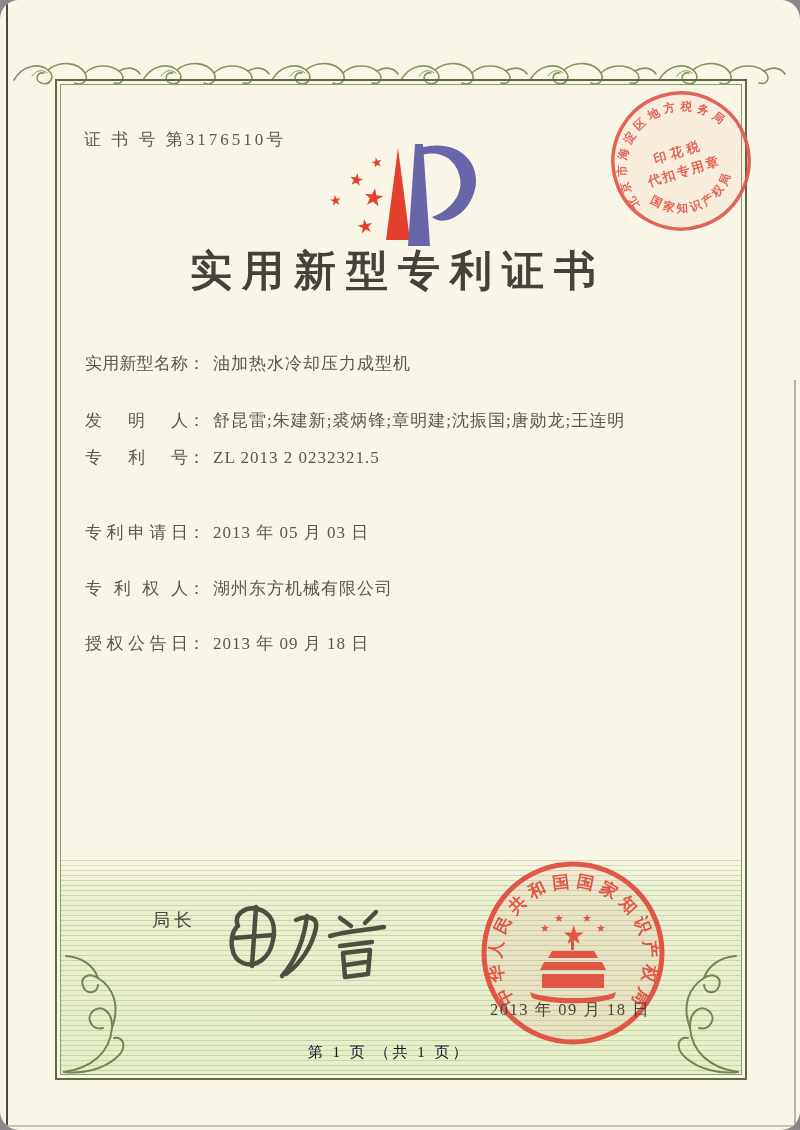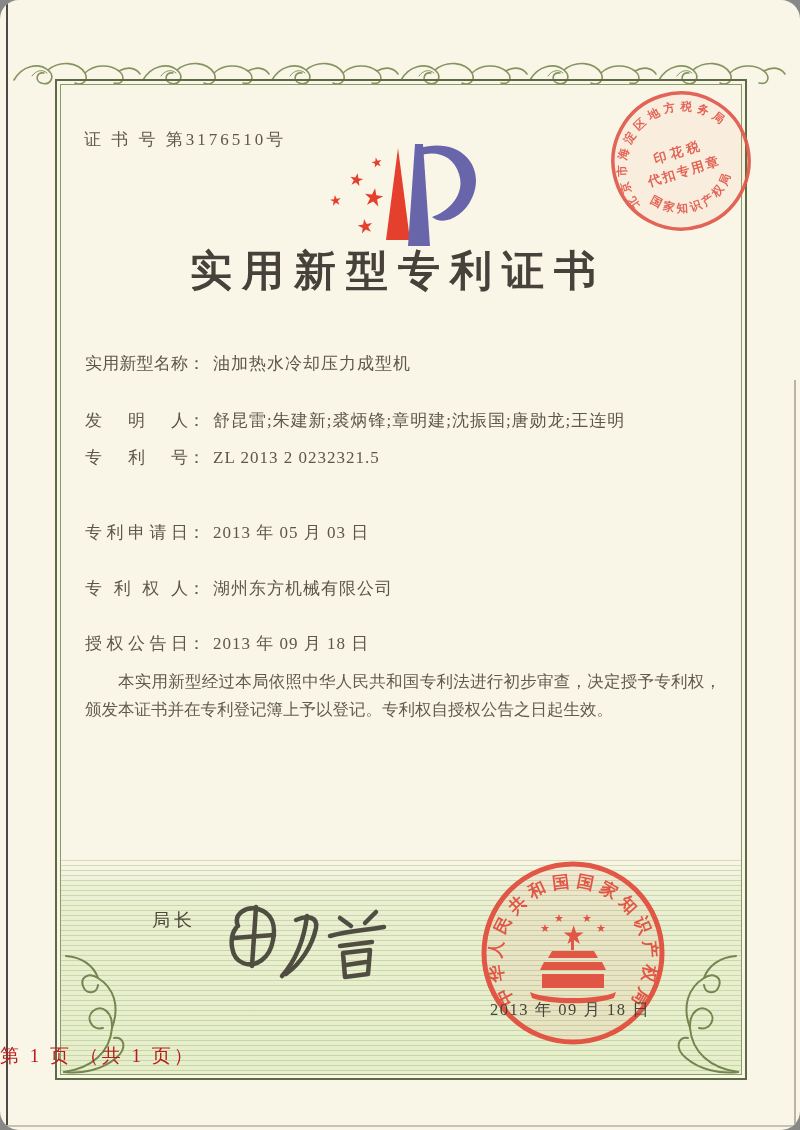--- a/index.html
+++ b/index.html
@@ -58,21 +58,21 @@
   .body-text p { text-indent:2em; margin:0; }
 
   .director-label { position:absolute; left:152px; top:908px; font-size:18px; letter-spacing:4px; color:#4c463c; z-index:4; }
   .signature { position:absolute; left:208px; top:892px; width:210px; height:115px; z-index:4; }
 
   .grant-seal { position:absolute; left:478px; top:858px; width:190px; height:190px; z-index:3; opacity:.92; }
   .seal-date { position:absolute; left:490px; top:999px; font-size:16.5px; letter-spacing:1.5px; color:#49433a; z-index:5; }
 
   .tax-stamp { position:absolute; left:608px; top:88px; width:146px; height:146px; z-index:3; transform:rotate(-17deg); opacity:.92; }
 
-  .footer { position:absolute; left:0; top:1043px; width:778px; font-size:19px; letter-spacing:3px; color:#b91c1c; z-index:4; }
+  .footer { position:absolute; left:0; top:1043px; width:778px; text-align:center; font-size:15px; letter-spacing:3px; color:#0f172a; z-index:4; }
 </style>
 </head>
 <body>
 
 <div class="page">
 
   <div class="scan-edge-left"></div>
   <div class="scan-edge-right"></div>
   <div class="scan-edge-bottom"></div>
 
@@ -148,21 +148,20 @@
     </div>
     <div class="field-row" style="top:577px;">
       <span class="field-label">专利权人</span><span class="field-colon">：</span><span class="field-value">湖州东方机械有限公司</span>
     </div>
     <div class="field-row" style="top:632px;">
       <span class="field-label">授权公告日</span><span class="field-colon">：</span><span class="field-value">2013 年 09 月 18 日</span>
     </div>
   </div>
 
   <div class="body-text">
-    <p>本实用新型经过本局依照中华人民共和国专利法进行初步审查，决定授予专利权，颁发本证书并在专利登记簿上予以登记。专利权自授权公告之日起生效。</p>
   </div>
 
   <div class="director-label">局长</div>
   <svg class="signature" viewBox="0 0 210 115">
     <g stroke="#3c382f" fill="none" stroke-width="4.5" stroke-linecap="round" stroke-linejoin="round" opacity="0.88">
       <path d="M30,34 C25,22 38,14 50,17 C64,21 68,33 65,48 C62,66 48,76 35,71 C22,66 21,45 28,36"></path>
       <path d="M26,46 L66,43"></path>
       <path d="M48,15 L44,74"></path>
       <path d="M88,28 C100,23 110,25 108,36 C104,55 92,72 78,82"></path>
       <path d="M99,24 C96,48 88,68 74,84"></path>

